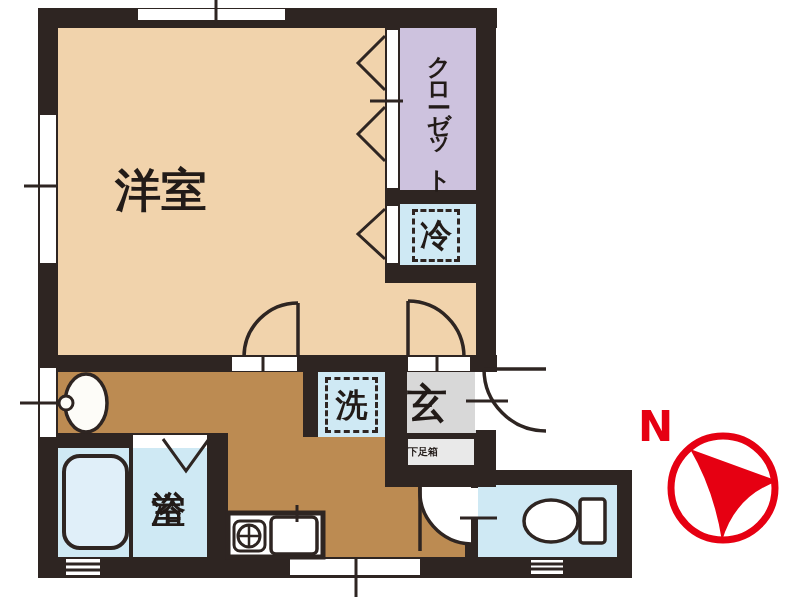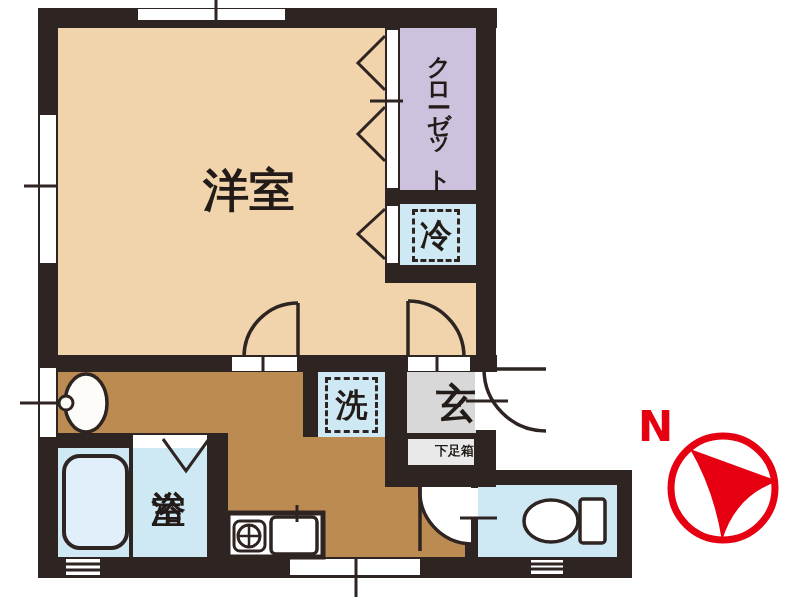--- a/index.html
+++ b/index.html
@@ -11,21 +11,21 @@
   .room-kitchen{background:#bc8b52;}
   .room-closet{background:#cdc2de;}
   .room-water{background:#cfe9f4;}
   .room-entry{background:#d8d8d8;}
   .whitegap{background:#ffffff;}
   .doorstrip{background:#ffffff;border:2px solid #2e2522;}
   .shoebox{background:#e9e9e9;border:2px solid #2e2522;}
   .dashbox{border:3px dashed #2e2522;display:flex;align-items:center;justify-content:center;}
   .lbl{color:#221b18;font-weight:bold;line-height:1.15;}
   .vtext{writing-mode:vertical-rl;text-orientation:upright;letter-spacing:1px;}
-  .center{display:flex;align-items:center;justify-content:flex-end;text-align:center;}
+  .center{display:flex;align-items:center;justify-content:flex-start;text-align:center;}
   #fixtures{position:absolute;left:0;top:0;pointer-events:none;}
   .compass-n{color:#e60012;font-weight:bold;}
 </style>
 </head>
 <body>
 
 <div id="stage">
 
   <div class="abs room-main" style="left:58px;top:28px;width:418px;height:327px;"></div>
   <div class="abs room-kitchen" style="left:58px;top:372px;width:342px;height:185px;"></div>
@@ -65,21 +65,21 @@
   <div class="abs whitegap" style="left:465px;top:488px;width:13px;height:30px;"></div>
   <div class="abs whitegap" style="left:133px;top:435px;width:74px;height:13px;"></div>
   <div class="abs whitegap" style="left:138px;top:9px;width:147px;height:11px;"></div>
   <div class="abs whitegap" style="left:40px;top:115px;width:16px;height:148px;"></div>
   <div class="abs whitegap" style="left:40px;top:368px;width:16px;height:69px;"></div>
   <div class="abs whitegap" style="left:66px;top:559px;width:34px;height:16px;"></div>
   <div class="abs whitegap" style="left:290px;top:559px;width:130px;height:16px;"></div>
   <div class="abs whitegap" style="left:531px;top:560px;width:32px;height:14px;"></div>
 
   <div class="abs shoebox center" style="left:406px;top:437px;width:70px;height:30px;">
-    <span class="lbl" style="font-size:13px;font-family:Liberation Mono, monospace;">下足箱</span>
+    <span class="lbl" style="font-size:10px;">下足箱</span>
   </div>
 
   <div class="abs dashbox" style="left:412px;top:209px;width:48px;height:53px;">
     <span class="lbl" style="font-size:32px;">冷</span>
   </div>
   <div class="abs dashbox" style="left:325px;top:377px;width:53px;height:56px;">
     <span class="lbl" style="font-size:32px;">洗</span>
   </div>
 
   <svg id="fixtures" width="800" height="600" viewBox="0 0 800 600">

